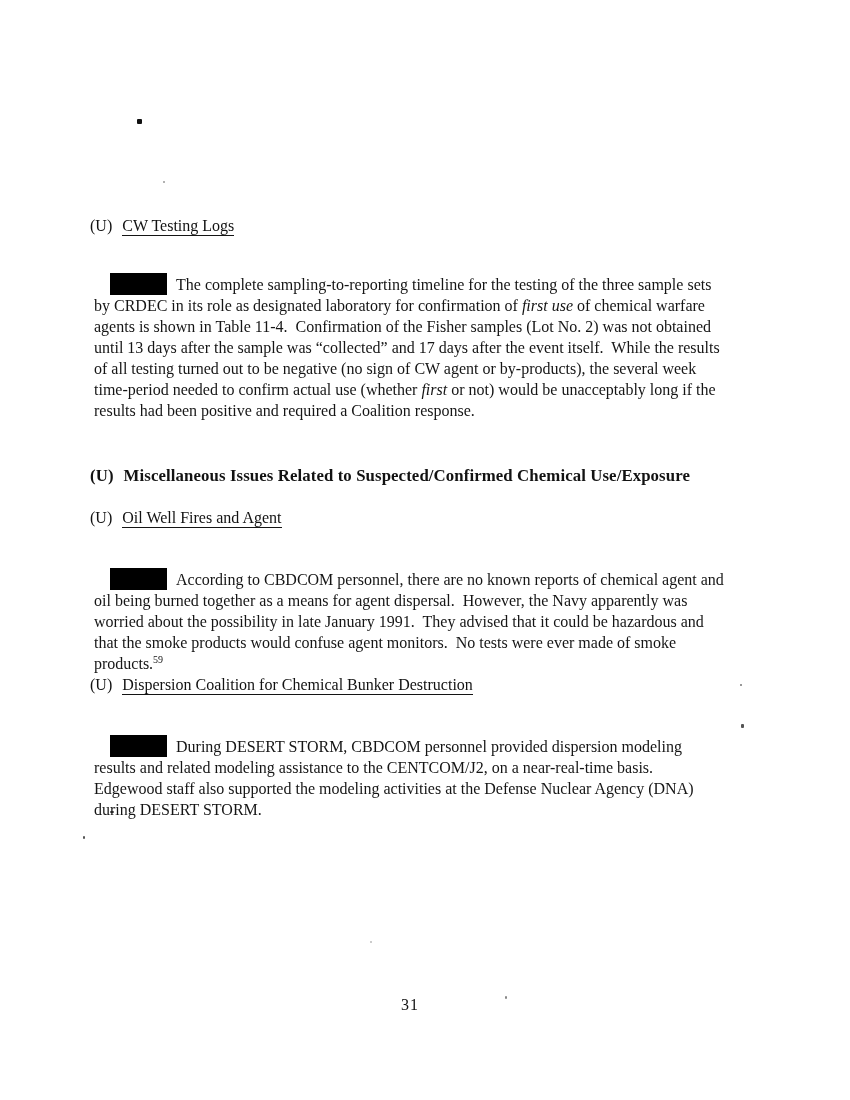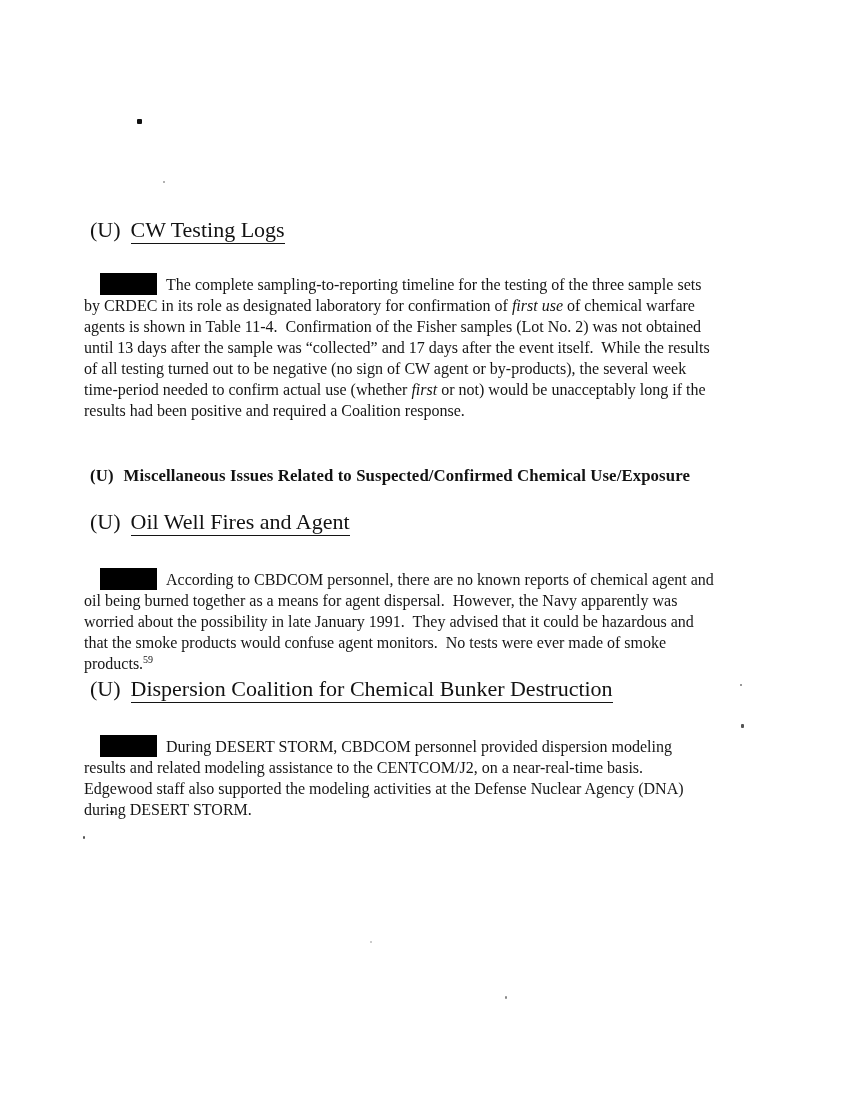--- a/index.html
+++ b/index.html
@@ -12,32 +12,32 @@
     width: 850px;
     height: 1100px;
     background: #ffffff;
     font-family: "Liberation Serif", serif;
     color: #121212;
     overflow: hidden;
   }
   .heading {
     position: absolute;
     left: 90px;
-    font-size: 22px;
+    font-size: 16px;
     white-space: nowrap;
   }
   .heading .prefix { margin-right: 10px; }
   .heading .title.underlined {
     border-bottom: 1.6px solid #141414;
     padding-bottom: 1px;
   }
   .heading.bold { font-weight: bold; font-size: 16.8px; letter-spacing: 0.1px; }
   .para {
     position: absolute;
-    left: 84px;
+    left: 94px;
     margin: 0;
     font-size: 16px;
     line-height: 21px;
     white-space: pre-wrap;
     color: #151515;
   }
   .redaction {
     display: inline-block;
     width: 57px;
     height: 22px;
@@ -101,14 +101,15 @@
   </p>
 
   <div class="heading" style="top:676px;">
     <span class="prefix">(U)</span><span class="title underlined">Dispersion Coalition for Chemical Bunker Destruction</span>
   </div>
 
   <p class="para" style="top:714px;width:632px;">
     <span class="redaction"></span><span>During DESERT STORM, CBDCOM personnel provided dispersion modeling results and related modeling assistance to the CENTCOM/J2, on a near-real-time basis.  Edgewood staff also supported the modeling activities at the Defense Nuclear Agency (DNA) during DESERT STORM.</span>
   </p>
 
+  <div class="page-number">31</div>
 
 </div>
 
 </body></html>

